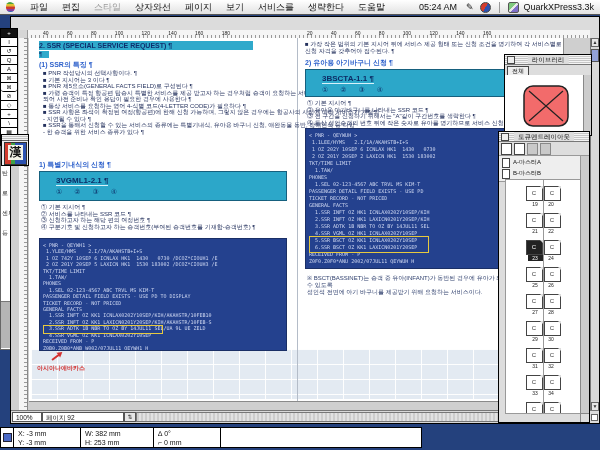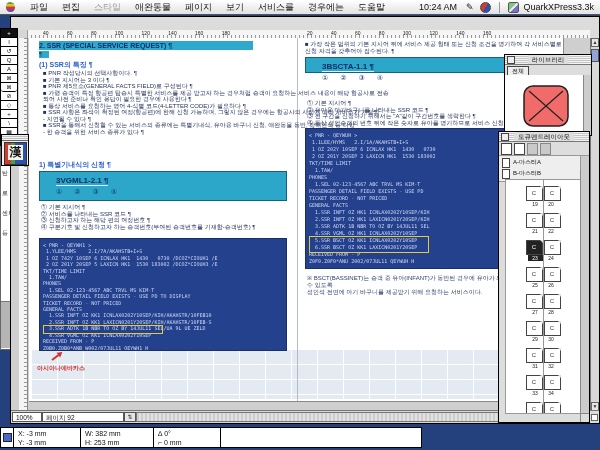--- a/index.html
+++ b/index.html
@@ -234,21 +234,21 @@
 RECEIVED FROM - P
 Z0B0.Z0B0*ANB W002/07JUL11 QEYWH1 H</pre>
           <div class="ybox" style="left:3px;top:86px;width:118px;height:7px;"></div>
         </div>
 
         <div class="notes" style="left:276px;top:3px;width:256px;">
           <div class="tline">■ 가장 작은 범위의 기본 지시어 뒤에 서비스 제공 형태 또는 신청 조건을 명기하여 각 서비스별로</div>
           <div class="tline">신청 자격을 갖추어야 접수된다. ¶</div>
         </div>
         <div class="bluehead" style="left:276px;top:20px;">2) 유아용 아기바구니 신청 ¶</div>
-        <div class="cmdbox" style="left:276px;top:19px;width:234px;height:16px;">
+        <div class="cmdbox" style="left:276px;top:31px;width:234px;height:28px;">
           <span class="cmdtext">3BSCTA-1.1 ¶</span>
           <span class="cmdmark">① ② ③ ④</span>
         </div>
         <div class="notes" style="left:278px;top:62px;width:254px;">
           <div class="tline">① 기본 지시어 ¶</div>
           <div class="tline">② 유아용 아기바구니를 나타내는 SSR 코드 ¶</div>
           <div class="tline">③ 전 구간을 신청하기 위해서는 "A"같이 구간번호를 생략한다 ¶</div>
           <div class="tline">④ 통상 성인승객의 번호 뒤에 작은 숫자로 유아를 명기하므로 서비스 신청을 한다 ¶</div>
         </div>
         <div class="term term-r" style="left:276px;top:90px;width:240px;height:141px;">
@@ -473,28 +473,28 @@
       <div>⌐ 0 mm</div>
     </div>
     <div class="mfill"></div>
   </div>
 
   <div class="menubar">
     <span class="apple"></span>
     <span class="mitem">파일</span>
     <span class="mitem">편집</span>
     <span class="mitem dis">스타일</span>
-    <span class="mitem">애완동물</span>
+    <span class="mitem">상자와선</span>
     <span class="mitem">페이지</span>
     <span class="mitem">보기</span>
     <span class="mitem">서비스를</span>
-    <span class="mitem">경우에는</span>
+    <span class="mitem">생략한다</span>
     <span class="mitem">도움말</span>
     <span class="mspacer"></span>
-    <span class="clock">10:24 AM</span>
+    <span class="clock">05:24 AM</span>
     <span class="penicon">✎</span>
     <span class="ball"></span>
     <span class="mdivider"></span>
     <span class="quarkicon"></span>
     <span class="appname">QuarkXPress3.3k</span>
   </div>
 
 </div>
 
 </body></html>

